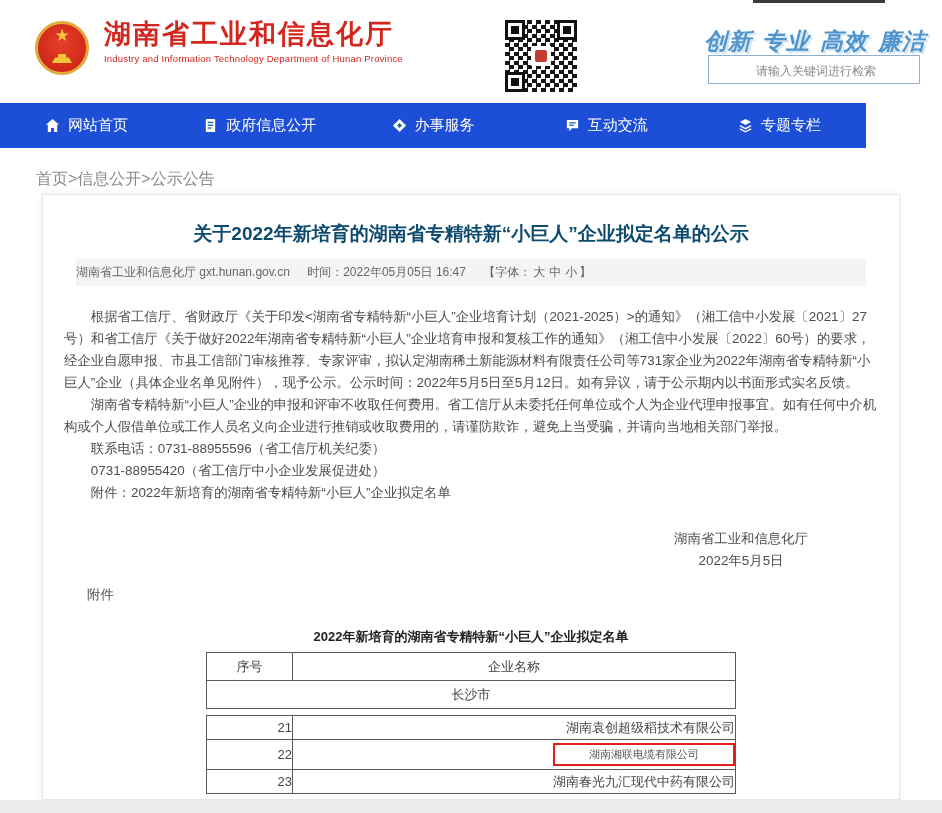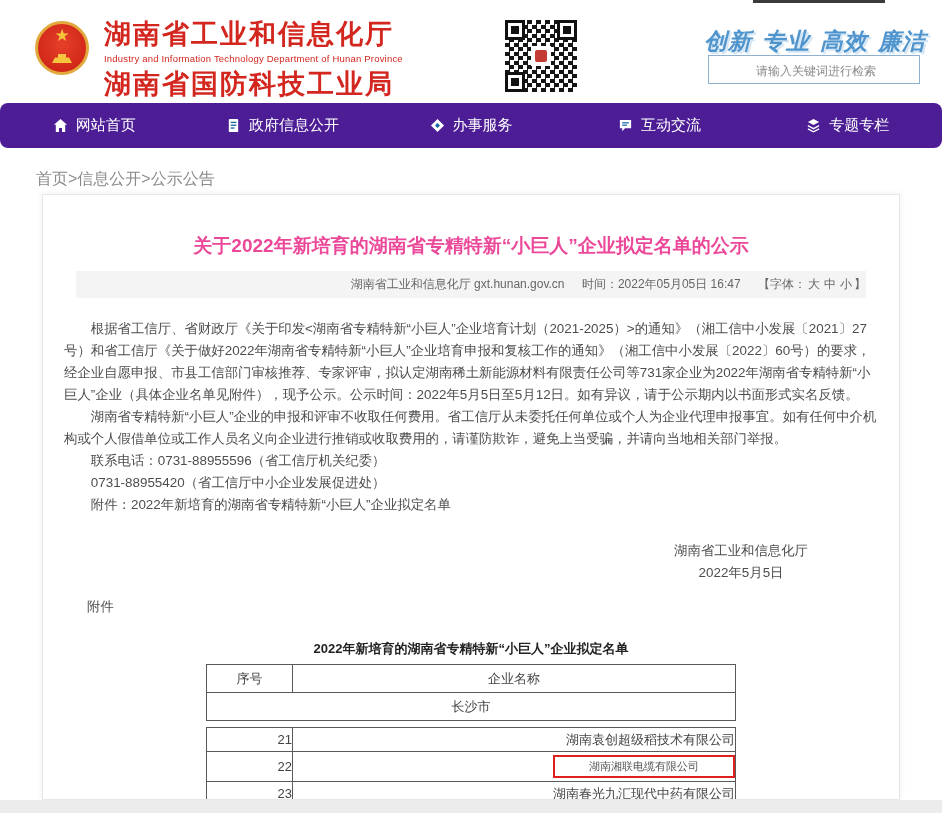--- a/index.html
+++ b/index.html
@@ -37,32 +37,32 @@
   .qr-center::after{content:"";width:12px;height:12px;background:#c43b33;border-radius:2px;}
   
   .slogan{position:absolute;left:704px;top:26px;width:222px;display:flex;justify-content:space-between;
     font-size:23px;font-weight:bold;font-style:italic;color:#4f94cd;
     text-shadow:2px 2px 0 #d5e6f4;letter-spacing:1px;}
   .search-box{position:absolute;left:708px;top:55px;width:212px;height:29px;border:1px solid #8fb0cf;box-sizing:border-box;background:#fff;}
   .search-box input{width:100%;height:100%;border:none;outline:none;text-align:center;
     font-size:12px;color:#8a8a8a;font-family:inherit;background:transparent;}
   .search-box input::placeholder{color:#8a8a8a;}
   
-  .navbar{position:absolute;top:103px;left:0;width:942px;height:45px;background:#4c1d95;display:flex;border-radius:8px;}
+  .navbar{position:absolute;top:103px;left:0;width:866px;height:45px;background:#1d4ed8;display:flex;}
   .nav-item{flex:1;display:flex;align-items:center;justify-content:center;gap:8px;
     color:#fff;font-size:15px;cursor:pointer;}
   .nav-item svg{display:block;}
   
   .breadcrumb{position:absolute;top:169px;left:36px;font-size:16px;color:#8a8a8a;cursor:pointer;}
   
   .card{position:absolute;top:194px;left:42px;width:858px;height:606px;background:#fff;
     border:1px solid #e7e7e7;box-shadow:0 0 7px rgba(0,0,0,.07);box-sizing:border-box;overflow:hidden;}
-  .article-title{margin-top:38px;text-align:center;font-size:19px;font-weight:bold;color:#ec4899;}
+  .article-title{margin-top:26px;text-align:center;font-size:19px;font-weight:bold;color:#0c4a6e;}
   .meta-bar{margin:12px 33px 0;background:#f4f4f4;height:27px;line-height:27px;
-    text-align:right;font-size:12px;color:#666;}
+    text-align:left;font-size:12px;color:#666;}
   .meta-bar .sep{display:inline-block;width:14px;}
   .meta-bar .fs{cursor:pointer;padding:0 2px;}
   .body-text{margin:20px 21px 0;font-size:13.4px;color:#4d4d4d;line-height:22px;}
   .body-text p{margin:0;text-indent:2em;}
   .contact-2{text-indent:7.2em;}
   .attachment-line{margin-top:12px;text-indent:2em;}
   .signature{margin-top:24px;text-align:right;padding-right:70px;}
   .sig-inner{display:inline-block;text-align:center;line-height:22px;}
   .attachment-label{margin:12px 0 0 23px;font-size:13.4px;color:#4d4d4d;}
   .table-title{margin-top:22px;text-align:center;font-size:13px;font-weight:bold;color:#222;}
@@ -88,21 +88,20 @@
   <div class="emblem">
     <div class="disc">
       <div class="star">★</div>
       <div class="gate"></div>
     </div>
   </div>
 
   <div class="org-block">
     <div class="org-line1">湖南省工业和信息化厅</div>
     <div class="org-en">Industry and Information Technology Department of Hunan Province</div>
-    <div class="org-line2">湖南省国防科技工业局</div>
   </div>
 
   <div class="qr">
     <div class="qr-pattern"></div>
     <div class="finder tl"></div>
     <div class="finder tr"></div>
     <div class="finder bl"></div>
     <div class="qr-center"></div>
   </div>
 

